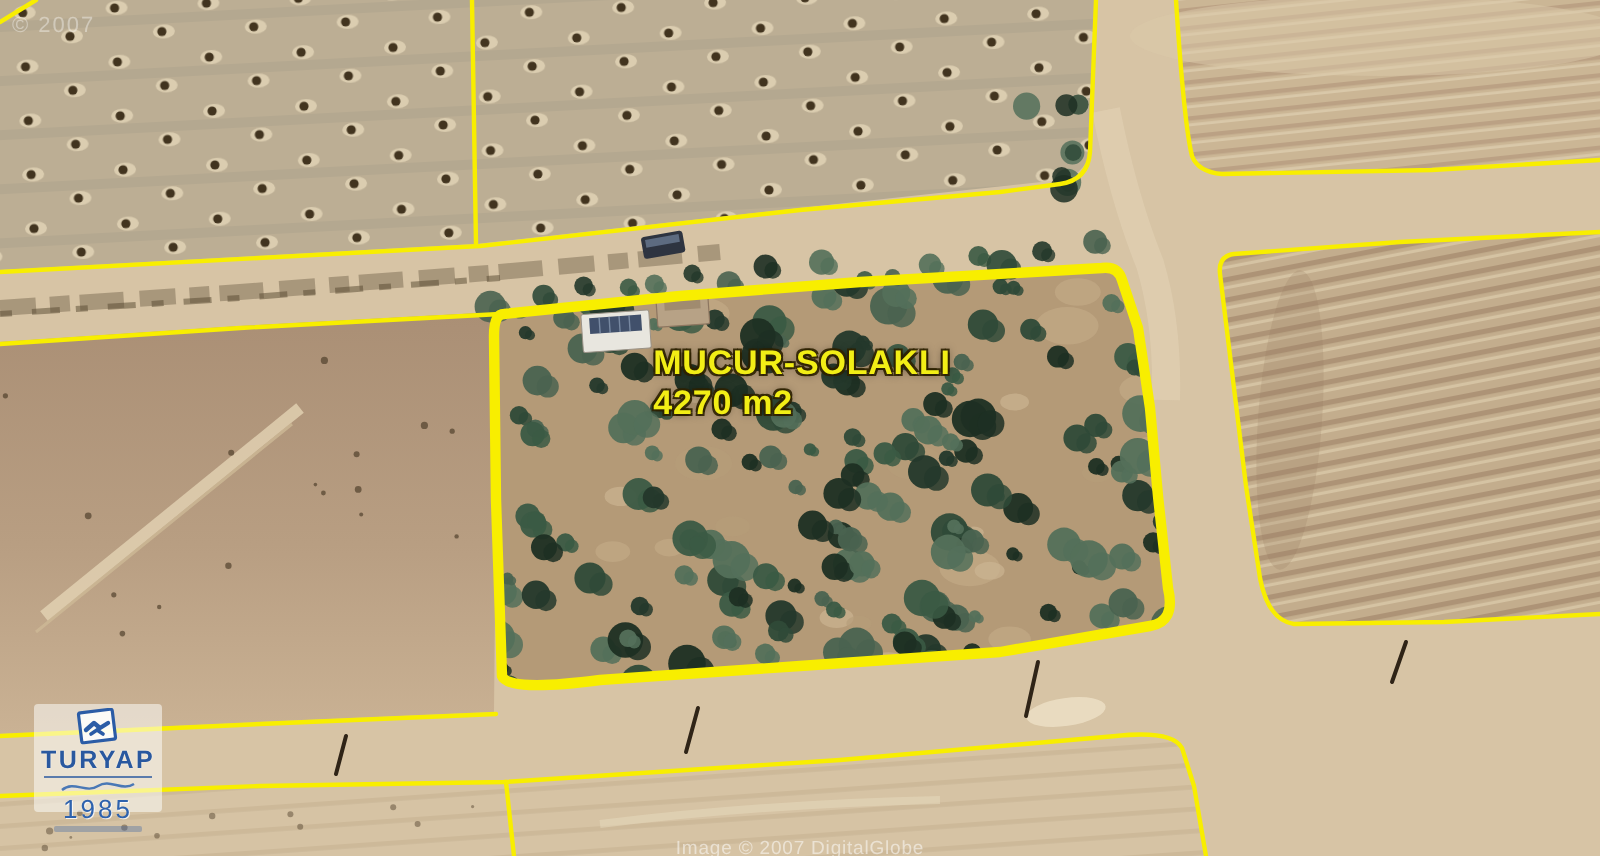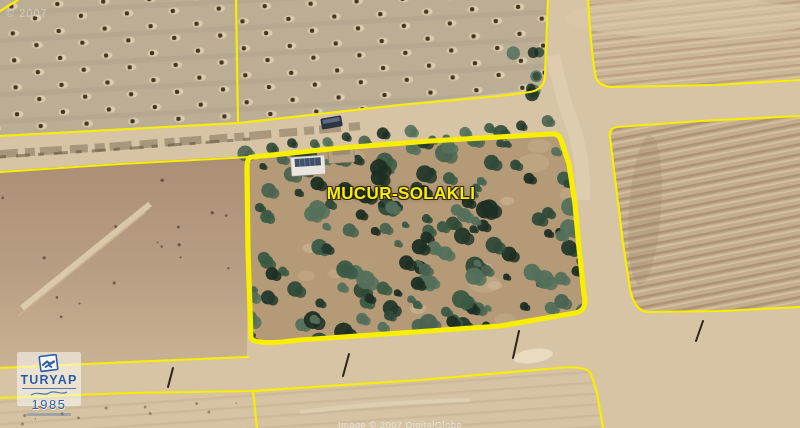--- a/index.html
+++ b/index.html
@@ -2,21 +2,21 @@
 <html><head>
 <meta charset="utf-8">
 <style>
   html,body{margin:0;padding:0;background:#222;}
   #stage{
     position:relative;width:800px;height:428px;overflow:hidden;
     font-family:"Liberation Sans",sans-serif;background:#d3c0a1;
   }
   #map-svg{position:absolute;left:0;top:0;display:block;}
   .parcel-label{
-    position:absolute;left:401px;top:184px;transform:translateX(-50%);
+    position:absolute;left:401px;top:172px;transform:translateX(-50%);
     text-align:left;font-weight:bold;font-size:17px;line-height:19.5px;
     letter-spacing:.4px;white-space:nowrap;color:#f2ee16;
     text-shadow:-1px -1px 0 rgba(45,33,0,.9),1px -1px 0 rgba(45,33,0,.9),
                 -1px 1px 0 rgba(45,33,0,.9),1px 1px 0 rgba(45,33,0,.9),
                 0 0 4px rgba(0,0,0,.55);
   }
   .logo{
     position:absolute;left:17px;top:352px;width:64px;height:54px;
     background:rgba(252,252,248,.55);border-radius:2px;text-align:center;
   }
@@ -610,20 +610,21 @@
       <path d="M0,398 L130,393 L252,391 L420,380 L558,368 Q586,365 591,374 L597,393 L603,428"></path>
       <path d="M253,391 L257,428"></path>
       <path d="M0,368 L130,362 L248,357"></path>
     </g>
 
     <path d="M252,157 L340,148 L430,141 L551,134 Q559,133 561,140 L569,164 L575,204 L579,248 L584,294 Q588,311 575,313 L500,326 L400,333 L300,340 Q254,346 251,338 L248,250 L247,168 Q247,157 252,157 Z" fill="none" stroke-width="5.2" stroke-linejoin="round" stroke="#f8ee00"></path>
   </svg>
 
   <div class="parcel-label">
     <div>MUCUR-SOLAKLI</div>
+    <div>4270 m2</div>
   </div>
 
   <div class="logo">
     <svg class="logo-icon" viewBox="0 0 28 20">
       <rect x="5" y="1.5" width="17" height="15" rx="1" fill="rgba(255,255,255,.85)" stroke="#2b5ca6" stroke-width="1.6" transform="rotate(-7 13.5 9)"></rect>
       <path d="M8,11 l4,-3.5 3,2.5 4,-2.5" stroke="#2b5ca6" stroke-width="2.2" fill="none" stroke-linecap="round" stroke-linejoin="round"></path>
       <path d="M10.5,13 l3,-2 3,2" stroke="#2b5ca6" stroke-width="1.8" fill="none" stroke-linecap="round"></path>
     </svg>
     <div class="logo-brand">TURYAP</div>
     <div class="logo-rule"></div>

